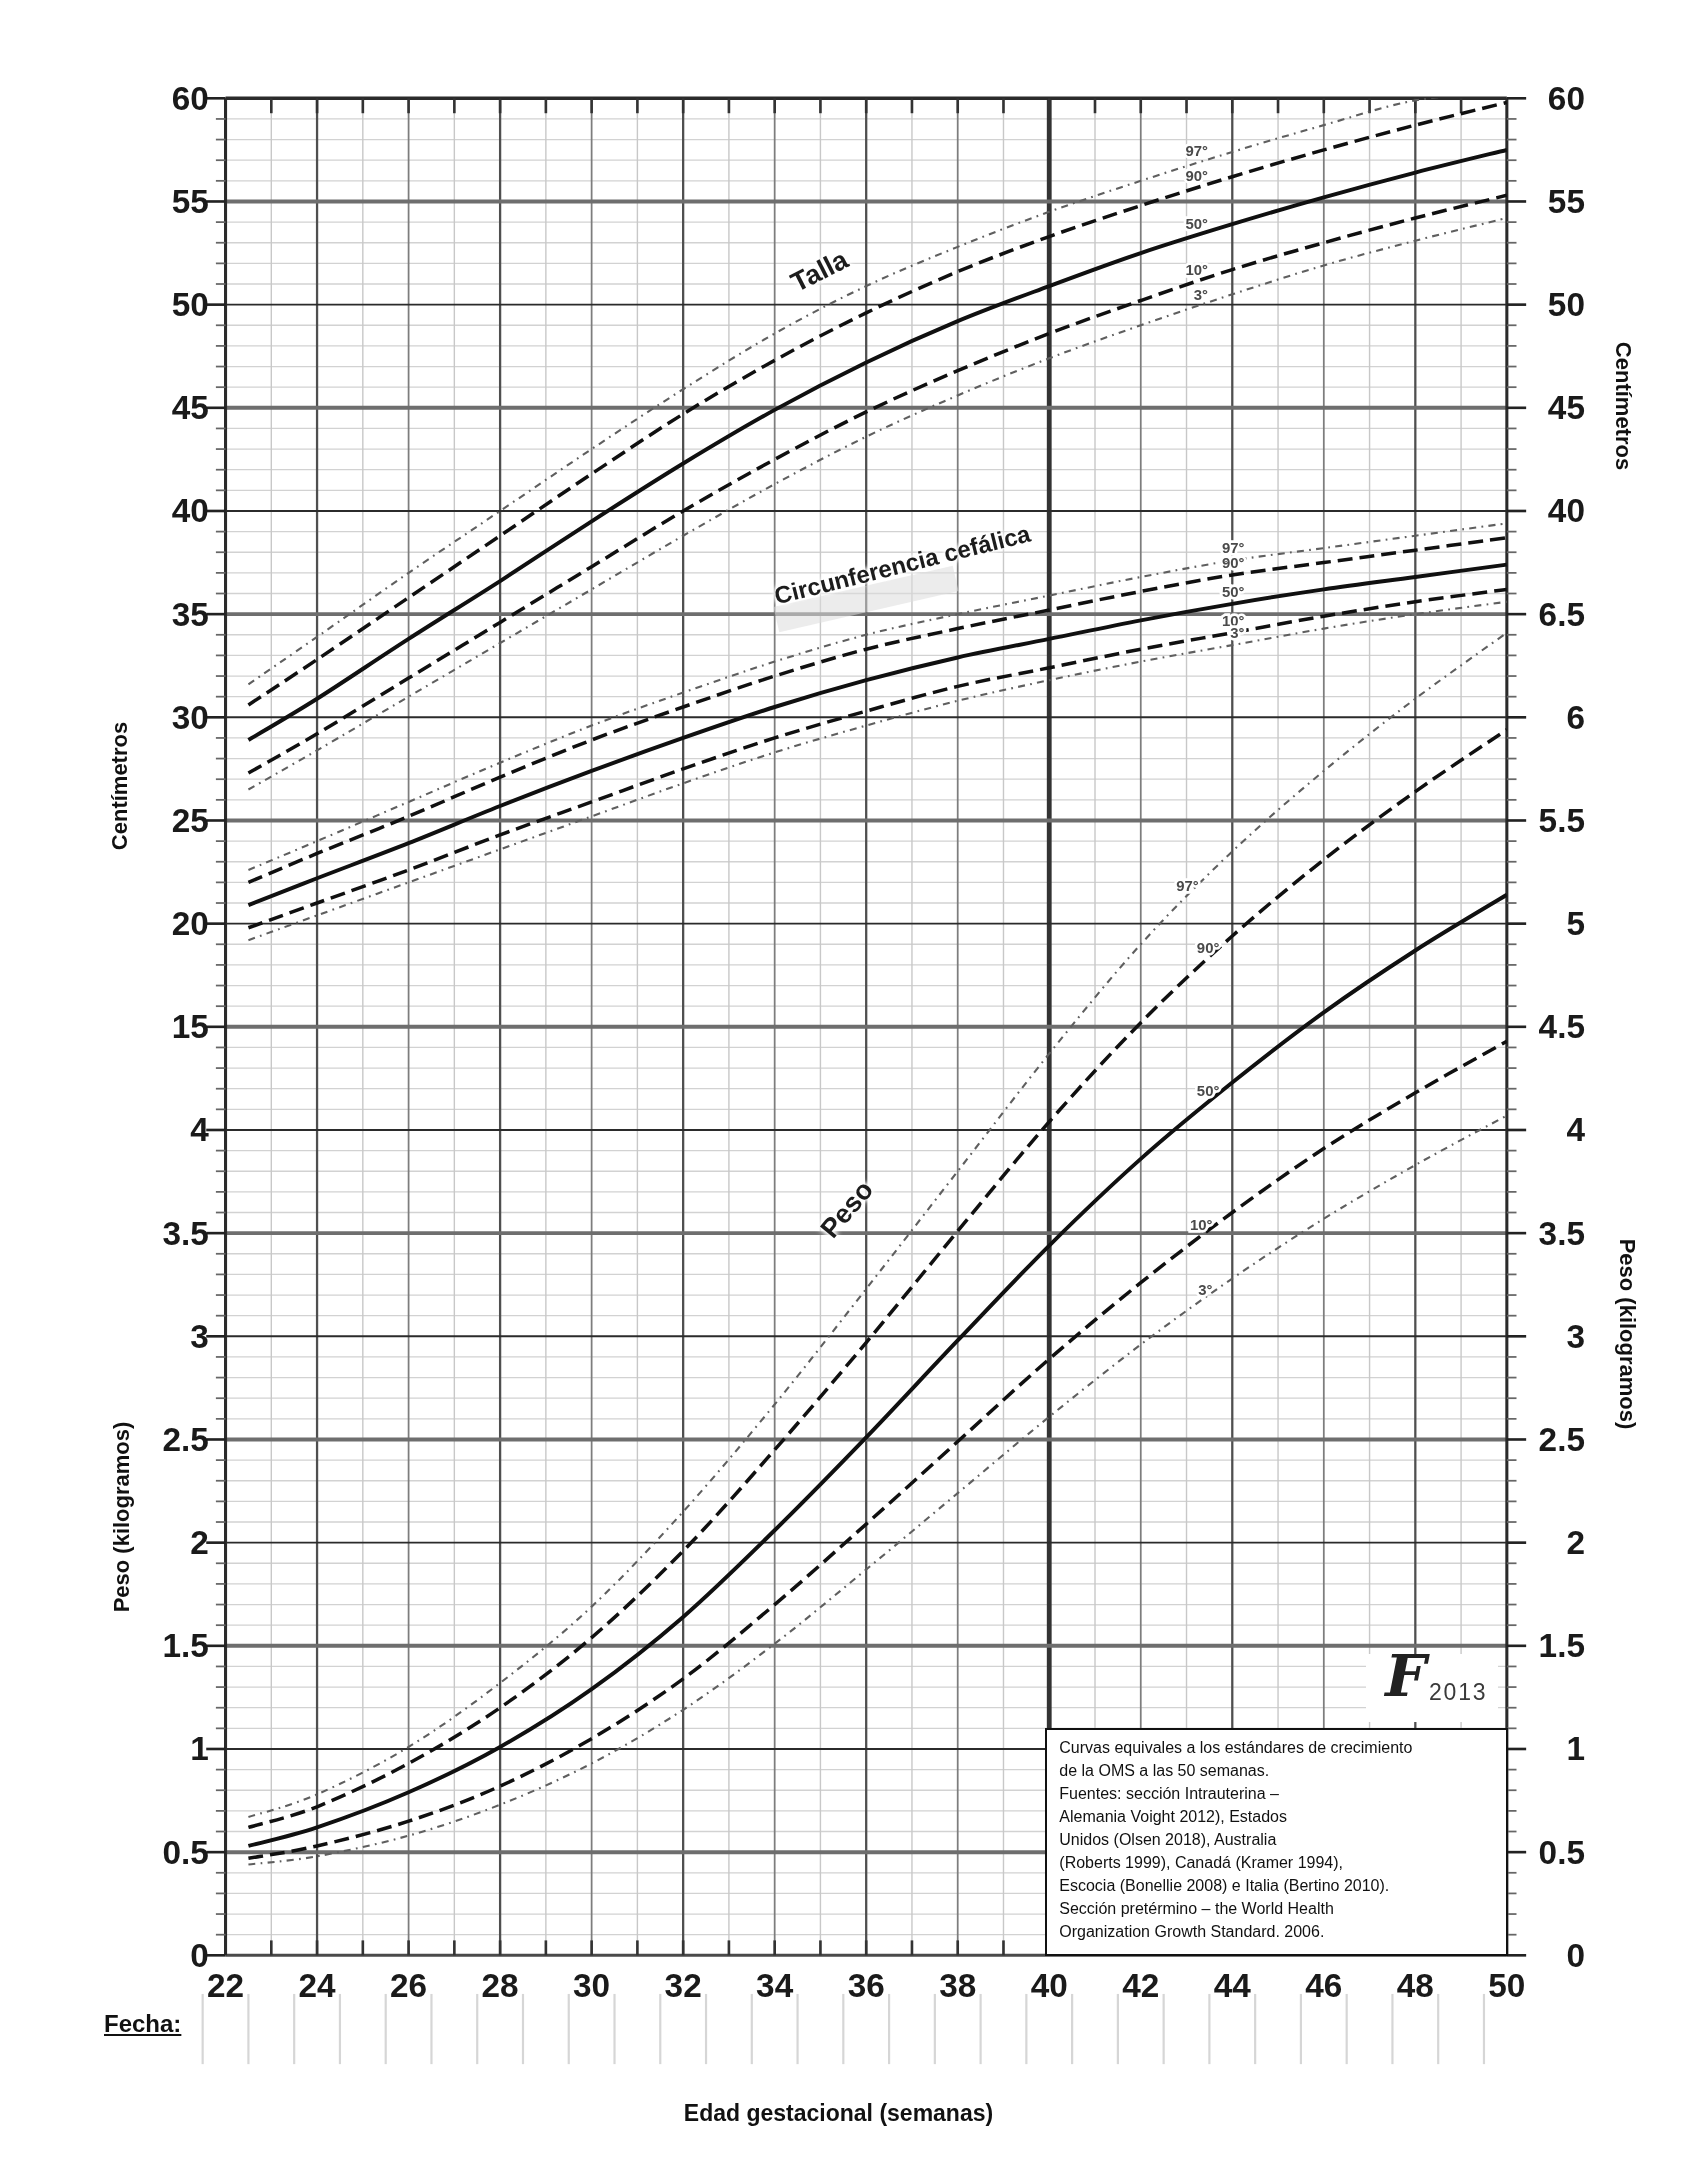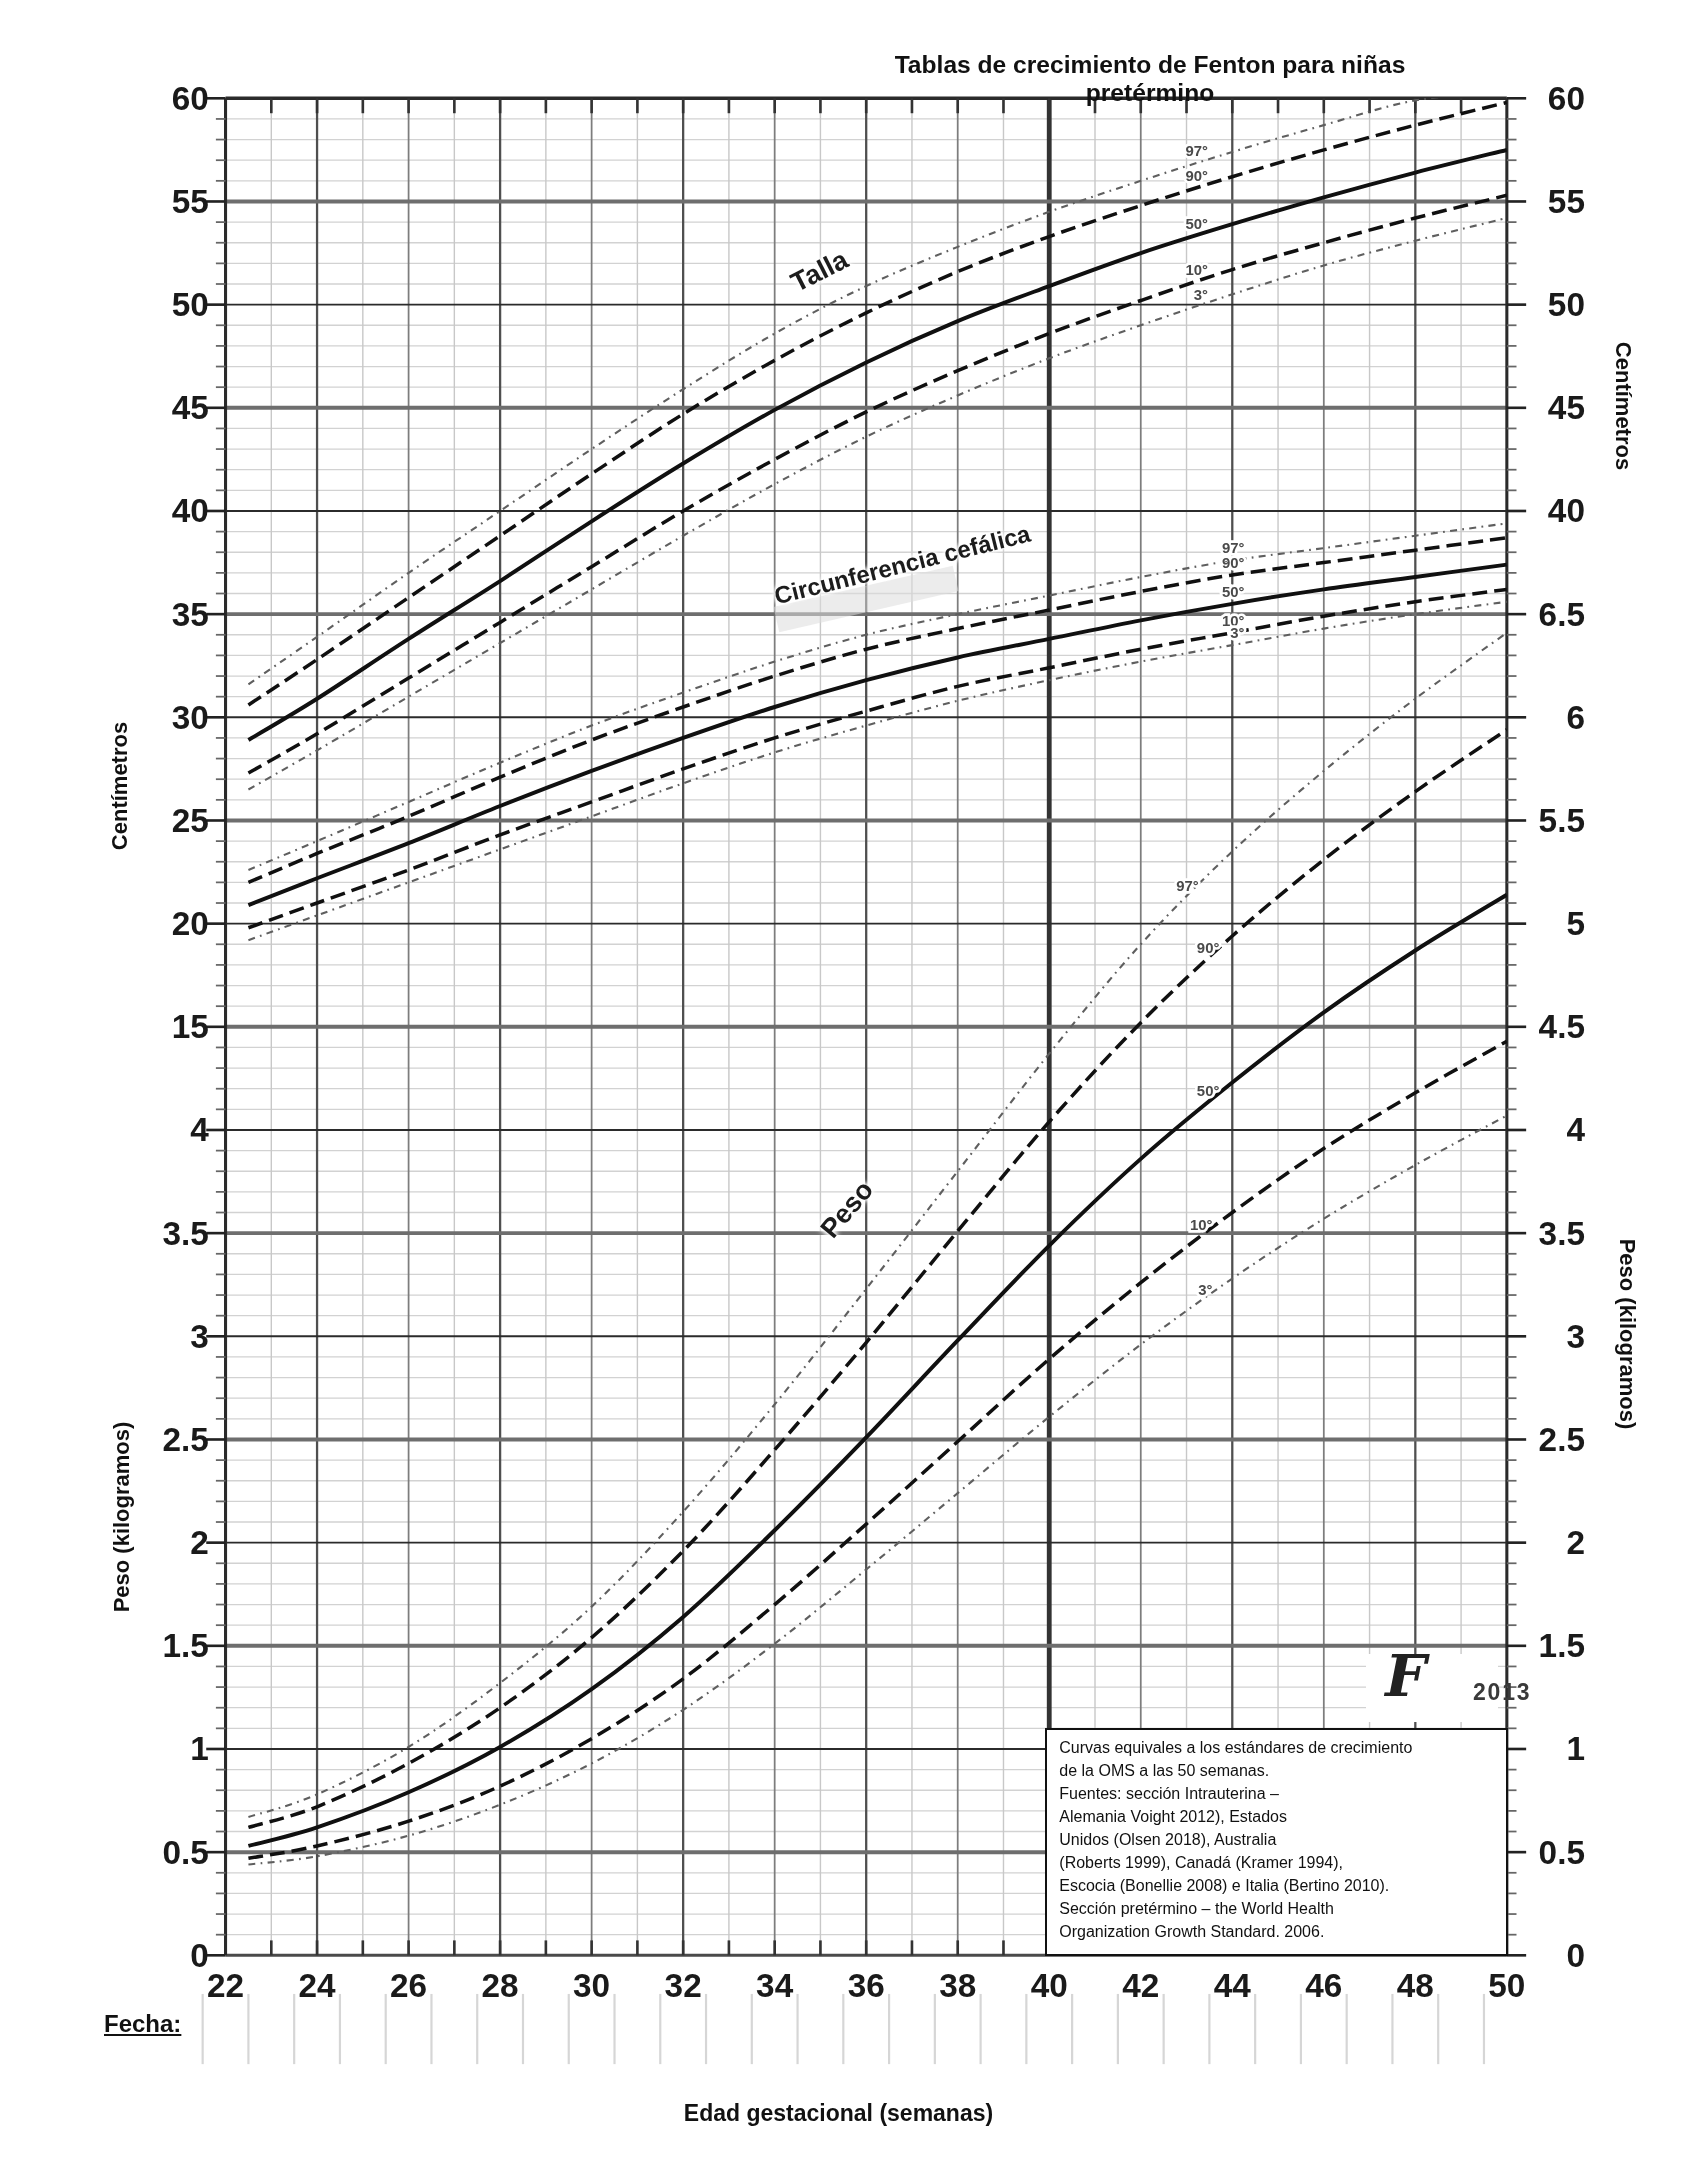--- a/index.html
+++ b/index.html
@@ -22,21 +22,21 @@
   .smudge{left:774px;top:586px;width:184px;height:26px;background:#dcdcdc;opacity:.55;transform:rotate(-13deg);}
   .fecha{left:104px;top:2010px;font-size:24px;font-weight:bold;color:#111;text-decoration:underline;}
   .x-title{left:549px;top:2100px;width:579px;text-align:center;font-size:23px;font-weight:bold;color:#111;}
   .note-box{left:1045px;top:1728px;width:463px;height:228px;background:#ffffff;border:2.6px solid #111;
             box-sizing:border-box;padding:6.1px 8.8px 0 12.3px;}
   .note-line{font-size:16px;line-height:23px;font-weight:normal;color:#111;}
   .para2{}
   .logo-box{left:1366px;top:1654px;width:132px;height:68px;background:#ffffff;}
   .logo-f{position:absolute;left:19.3px;top:-12.3px;font-family:"DejaVu Serif",serif;font-style:italic;
           font-weight:bold;font-size:58px;color:#222;}
-  .logo-year{position:absolute;left:63px;top:24.6px;font-size:23px;font-weight:bold;color:#3a3a3a;letter-spacing:1.8px;margin-left:44px;}
+  .logo-year{position:absolute;left:63px;top:24.6px;font-size:23px;font-weight:normal;color:#3a3a3a;letter-spacing:1.8px;}
 </style>
 </head>
 <body>
 
 <div id="page">
   <svg id="plot-svg" width="1685" height="2180" viewBox="0 0 1920 2484">
       <defs>
         <clipPath id="plotclip">
           <rect x="257" y="112" width="1460" height="2116"></rect>
         </clipPath>
@@ -506,21 +506,20 @@
       <text x="1418.142857142857" y="680.0222222222224" font-size="17" text-anchor="end" font-family="&quot;Liberation Sans&quot;,sans-serif" font-weight="bold" fill="#4a4a4a" stroke="#ffffff" stroke-width="6" paint-order="stroke">50°</text>
       <text x="1418.142857142857" y="712.9377777777779" font-size="17" text-anchor="end" font-family="&quot;Liberation Sans&quot;,sans-serif" font-weight="bold" fill="#4a4a4a" stroke="#ffffff" stroke-width="6" paint-order="stroke">10°</text>
       <text x="1418.142857142857" y="727.0444444444445" font-size="17" text-anchor="end" font-family="&quot;Liberation Sans&quot;,sans-serif" font-weight="bold" fill="#4a4a4a" stroke="#ffffff" stroke-width="6" paint-order="stroke">3°</text>
       <text x="1366" y="1015.0555555555554" font-size="17" text-anchor="end" font-family="&quot;Liberation Sans&quot;,sans-serif" font-weight="bold" fill="#4a4a4a" stroke="#ffffff" stroke-width="6" paint-order="stroke">97°</text>
       <text x="1389.464285714286" y="1085.7064444444443" font-size="17" text-anchor="end" font-family="&quot;Liberation Sans&quot;,sans-serif" font-weight="bold" fill="#4a4a4a" stroke="#ffffff" stroke-width="6" paint-order="stroke">90°</text>
       <text x="1389.464285714286" y="1249.4025555555554" font-size="17" text-anchor="end" font-family="&quot;Liberation Sans&quot;,sans-serif" font-weight="bold" fill="#4a4a4a" stroke="#ffffff" stroke-width="6" paint-order="stroke">50°</text>
       <text x="1381.642857142857" y="1401.5782222222224" font-size="17" text-anchor="end" font-family="&quot;Liberation Sans&quot;,sans-serif" font-weight="bold" fill="#4a4a4a" stroke="#ffffff" stroke-width="6" paint-order="stroke">10°</text>
       <text x="1381.642857142857" y="1475.1680000000001" font-size="17" text-anchor="end" font-family="&quot;Liberation Sans&quot;,sans-serif" font-weight="bold" fill="#4a4a4a" stroke="#ffffff" stroke-width="6" paint-order="stroke">3°</text>
     </svg>
 
-  <div class="abs chart-title">Tablas de crecimiento de Fenton para niñas pretérmino</div>
 
   <div class="abs t-left-cm rot-left">Centímetros</div>
   <div class="abs t-left-kg rot-left">Peso (kilogramos)</div>
   <div class="abs t-right-cm rot-right">Centímetros</div>
   <div class="abs t-right-kg rot-right">Peso (kilogramos)</div>
 
   <div class="abs smudge"></div>
   <div class="abs group-label lbl-talla">Talla</div>
   <div class="abs group-label lbl-circ">Circunferencia cefálica</div>
   <div class="abs group-label lbl-peso">Peso</div>

